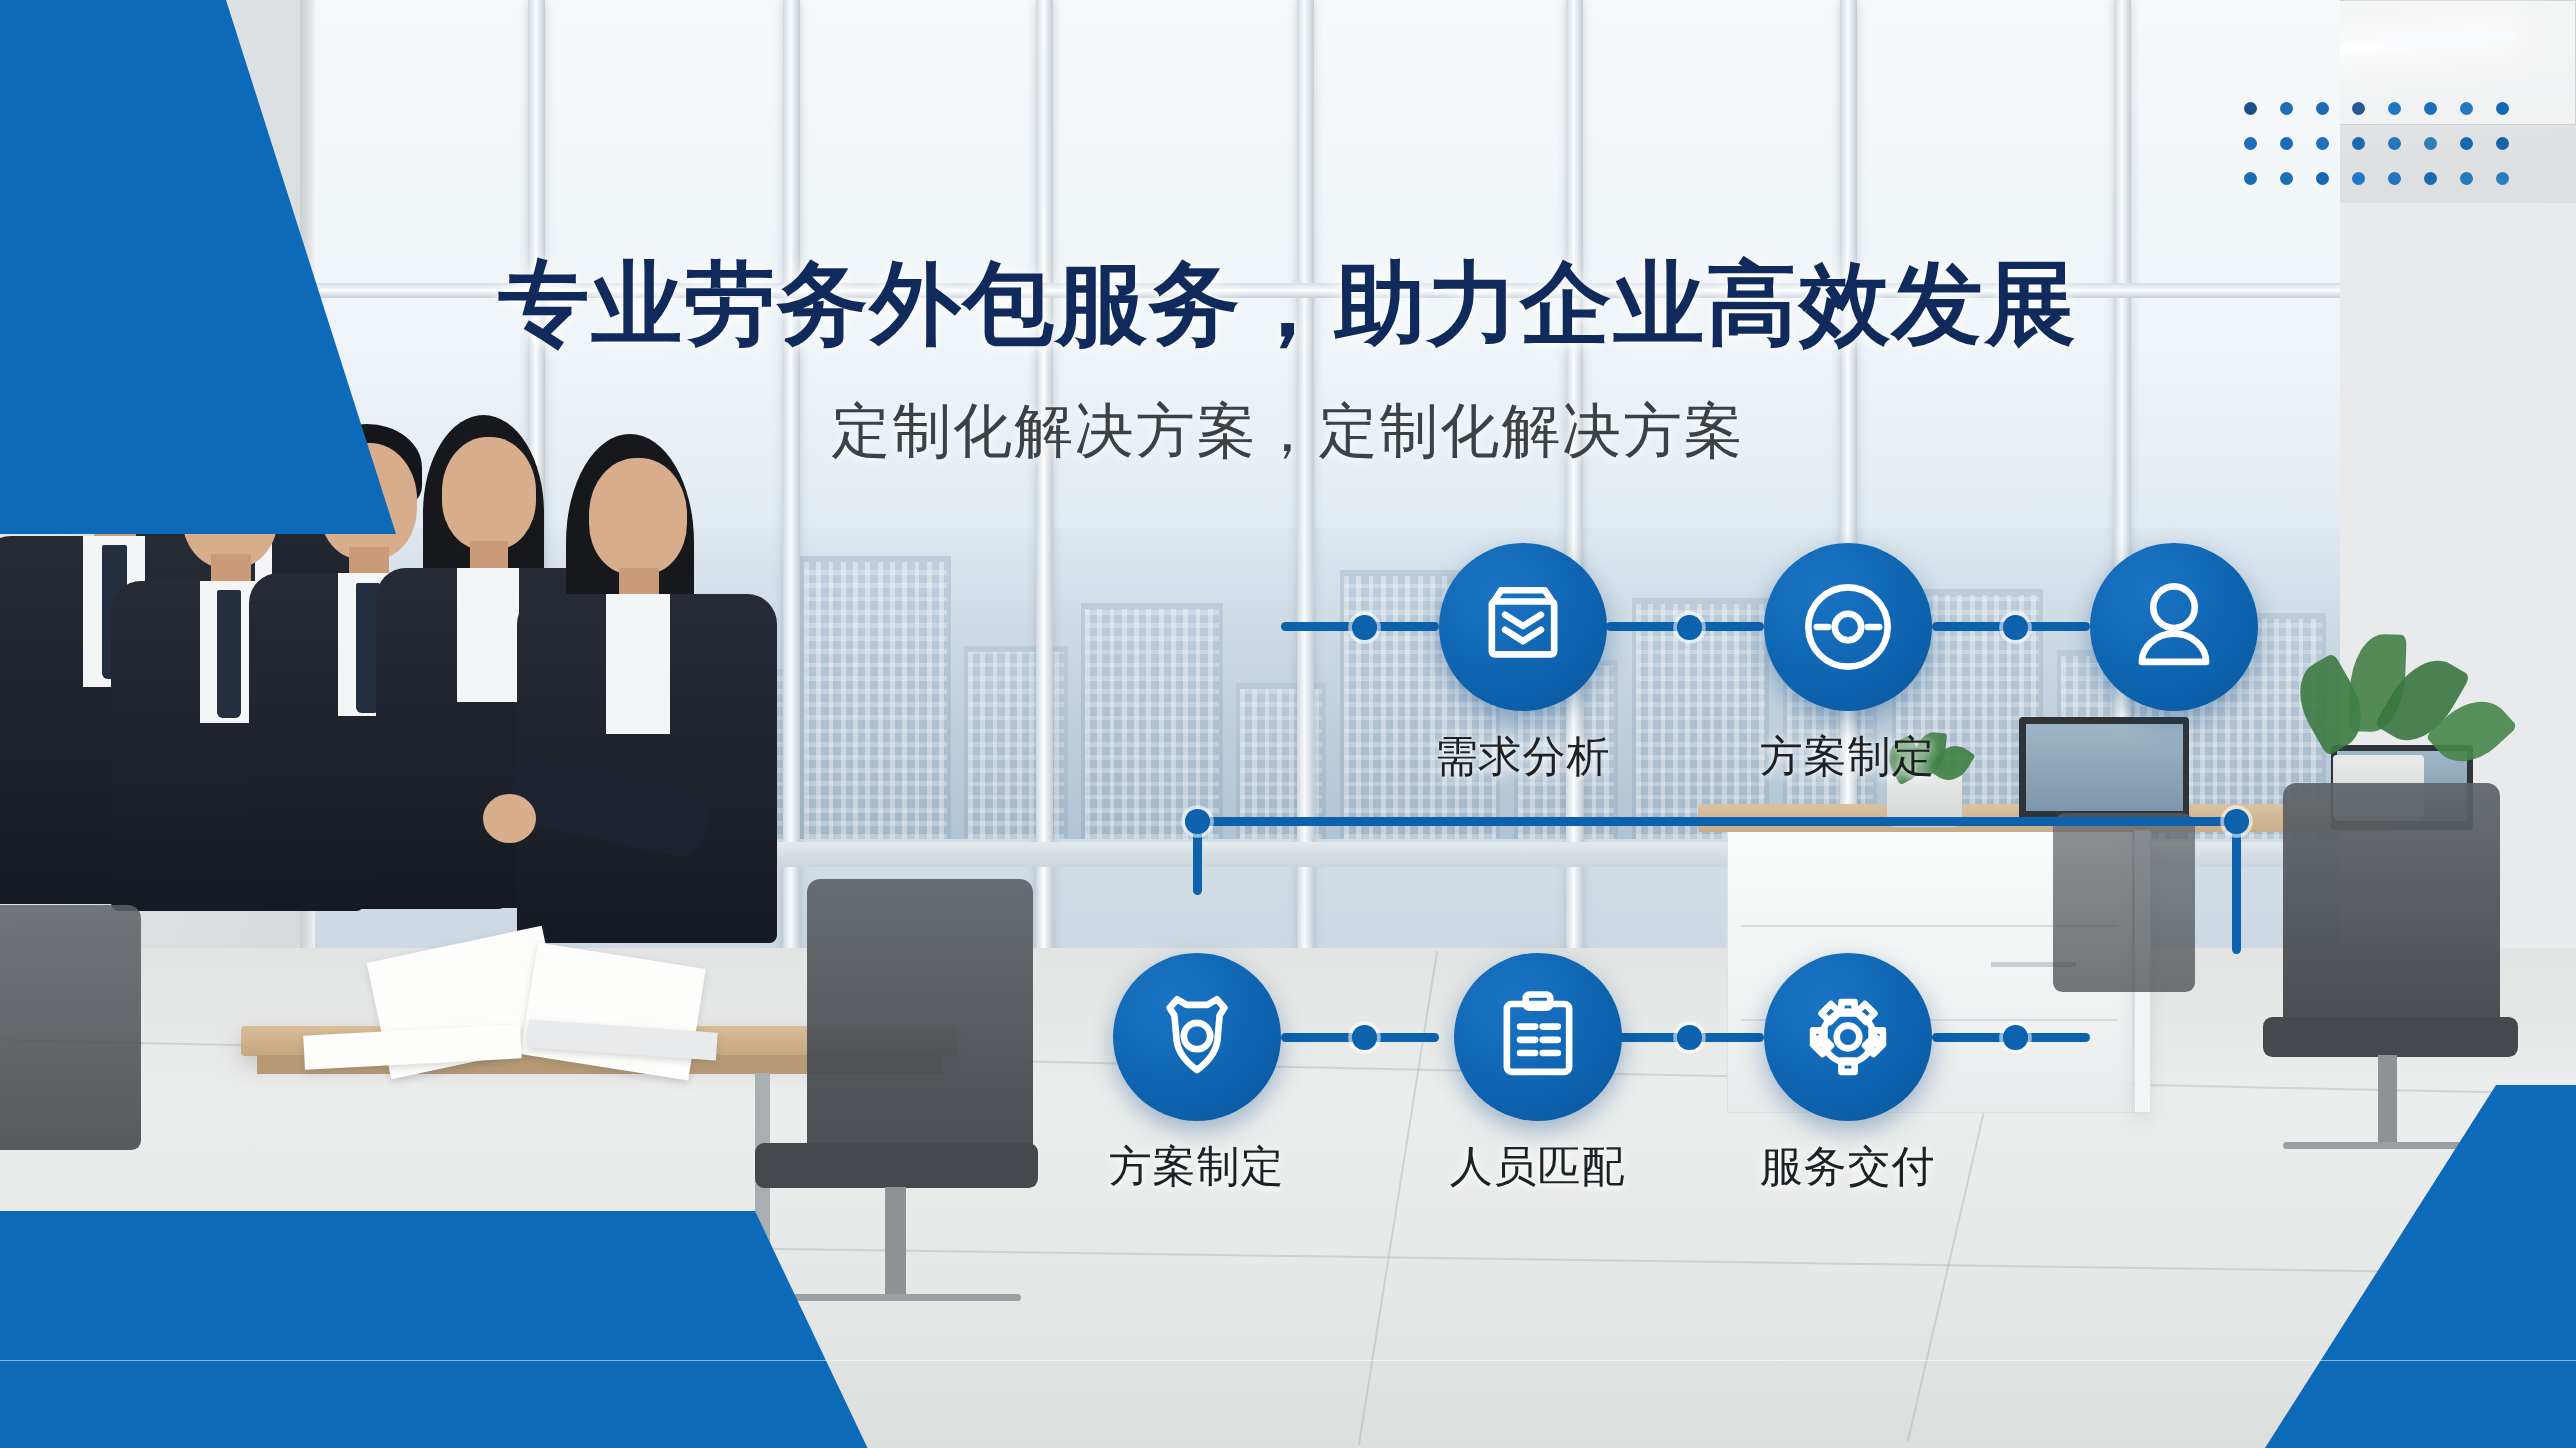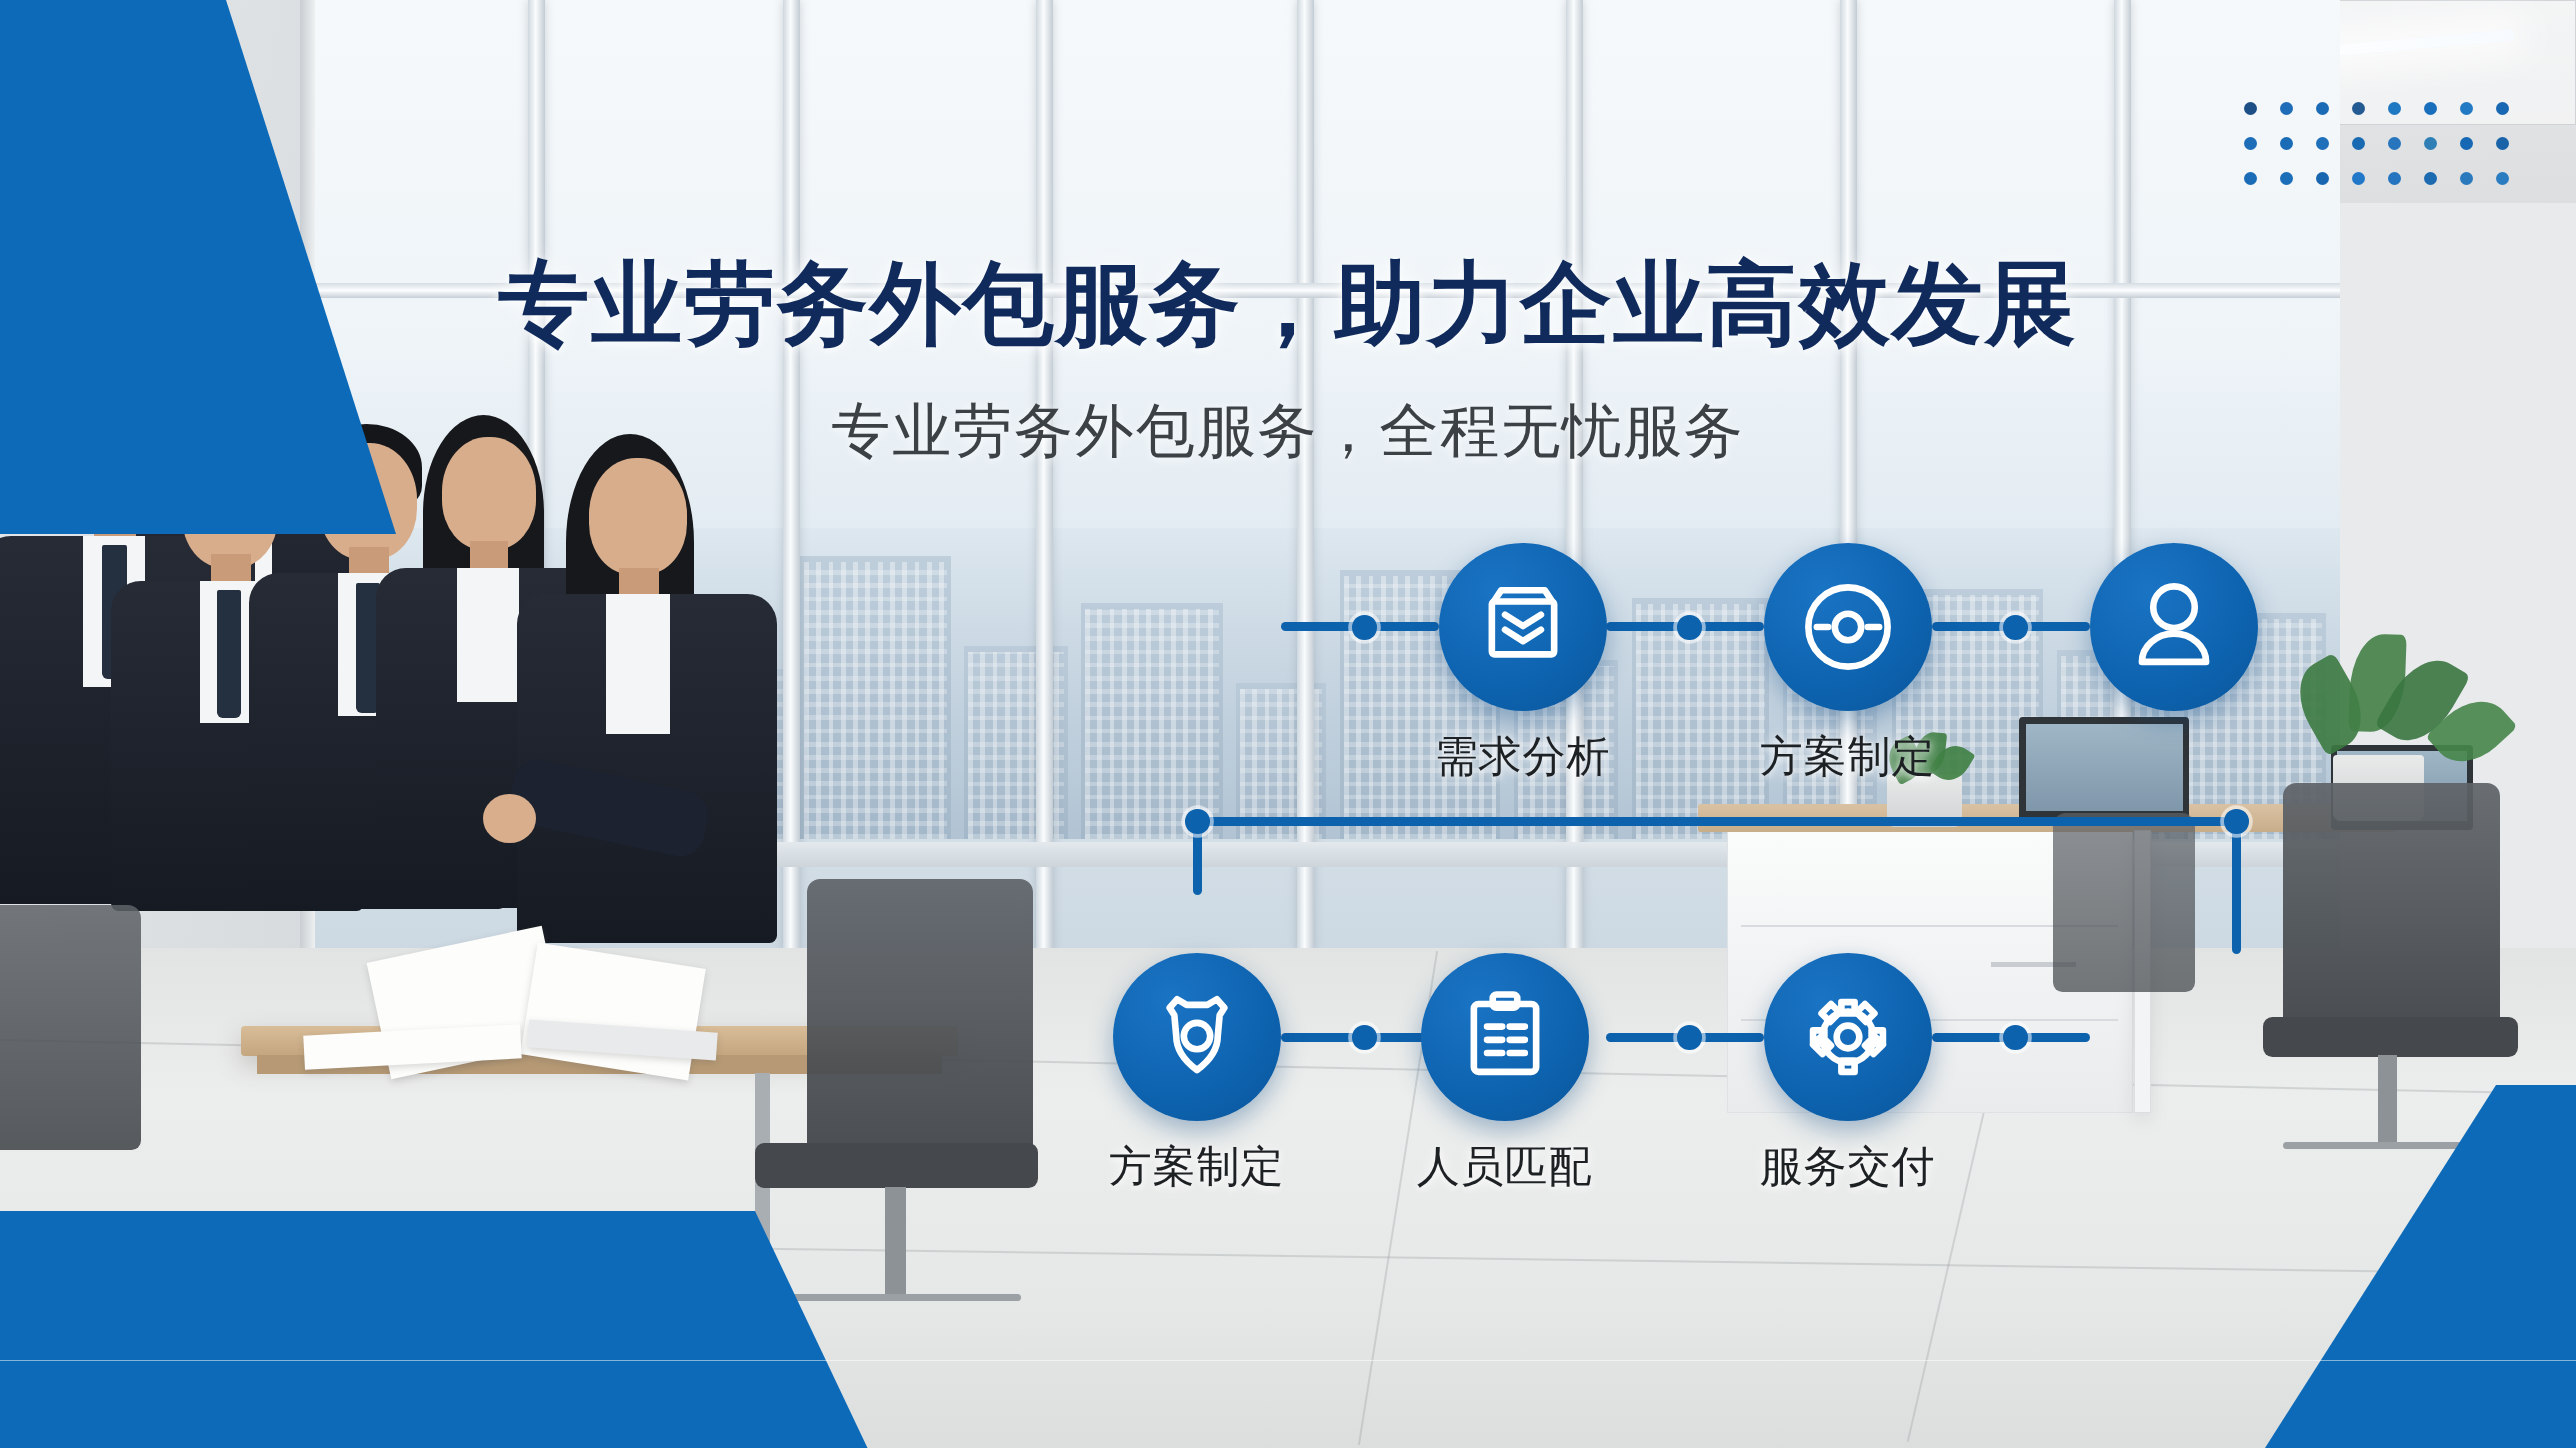--- a/index.html
+++ b/index.html
@@ -312,21 +312,21 @@
       <i style="width:13.2px;height:13.2px;background:#1b6eb8;"></i>
     <i style="width:13.2px;height:13.2px;background:#1866b0;"></i>
       <i style="width:13.2px;height:13.2px;background:#2177c8;"></i>
     <i style="width:13.2px;height:13.2px;background:#2474bf;"></i>
       <i style="width:13.2px;height:13.2px;background:#1c6ab0;"></i>
     <i style="width:13.2px;height:13.2px;background:#2a79bd;"></i>
       <i style="width:13.2px;height:13.2px;background:#2a7cc0;"></i>
   </div>
 
   <h1 class="headline">专业劳务外包服务，助力企业高效发展</h1>
-  <div class="subhead">专业劳务外包服务，全程无忧服务</div>
+  <div class="subhead">定制化解决方案，定制化解决方案</div>
 
   <div class="flow">
 
     <div class="seg" style="left:168px;top:79px;width:158px;"></div>
     <div class="joint" style="left:239px;top:72px;"></div>
     <div class="seg" style="left:493px;top:79px;width:158px;"></div>
     <div class="joint" style="left:564px;top:72px;"></div>
     <div class="seg" style="left:819px;top:79px;width:158px;"></div>
     <div class="joint" style="left:890px;top:72px;"></div>
 
@@ -383,21 +383,21 @@
       <div class="circle"></div>
       <svg viewBox="0 0 178 178">
         <g fill="none" stroke="#ffffff" stroke-width="7" stroke-linecap="round" stroke-linejoin="round">
           <path d="M60 58 l8 -9 l10 6 h22 l10 -6 l8 9 l-5 8 l-2 22 q0 20 -22 36 q-22 -16 -22 -36 l-2 -22 z"></path>
           <circle cx="89" cy="88" r="14"></circle>
         </g>
       </svg>
       <div class="node-label">方案制定</div>
     </div>
 
-    <div class="node" style="left:308px;top:410px;">
+    <div class="node" style="left:341px;top:410px;">
       <div class="circle"></div>
       <svg viewBox="0 0 178 178">
         <g fill="none" stroke="#ffffff" stroke-width="7" stroke-linecap="round" stroke-linejoin="round">
           <rect x="56" y="54" width="66" height="72" rx="5"></rect>
           <rect x="76" y="44" width="26" height="14" rx="4"></rect>
           <path d="M70 78 h16 M94 78 h16 M70 92 h16 M94 92 h16 M70 106 h16 M94 106 h16"></path>
         </g>
       </svg>
       <div class="node-label">人员匹配</div>
     </div>

